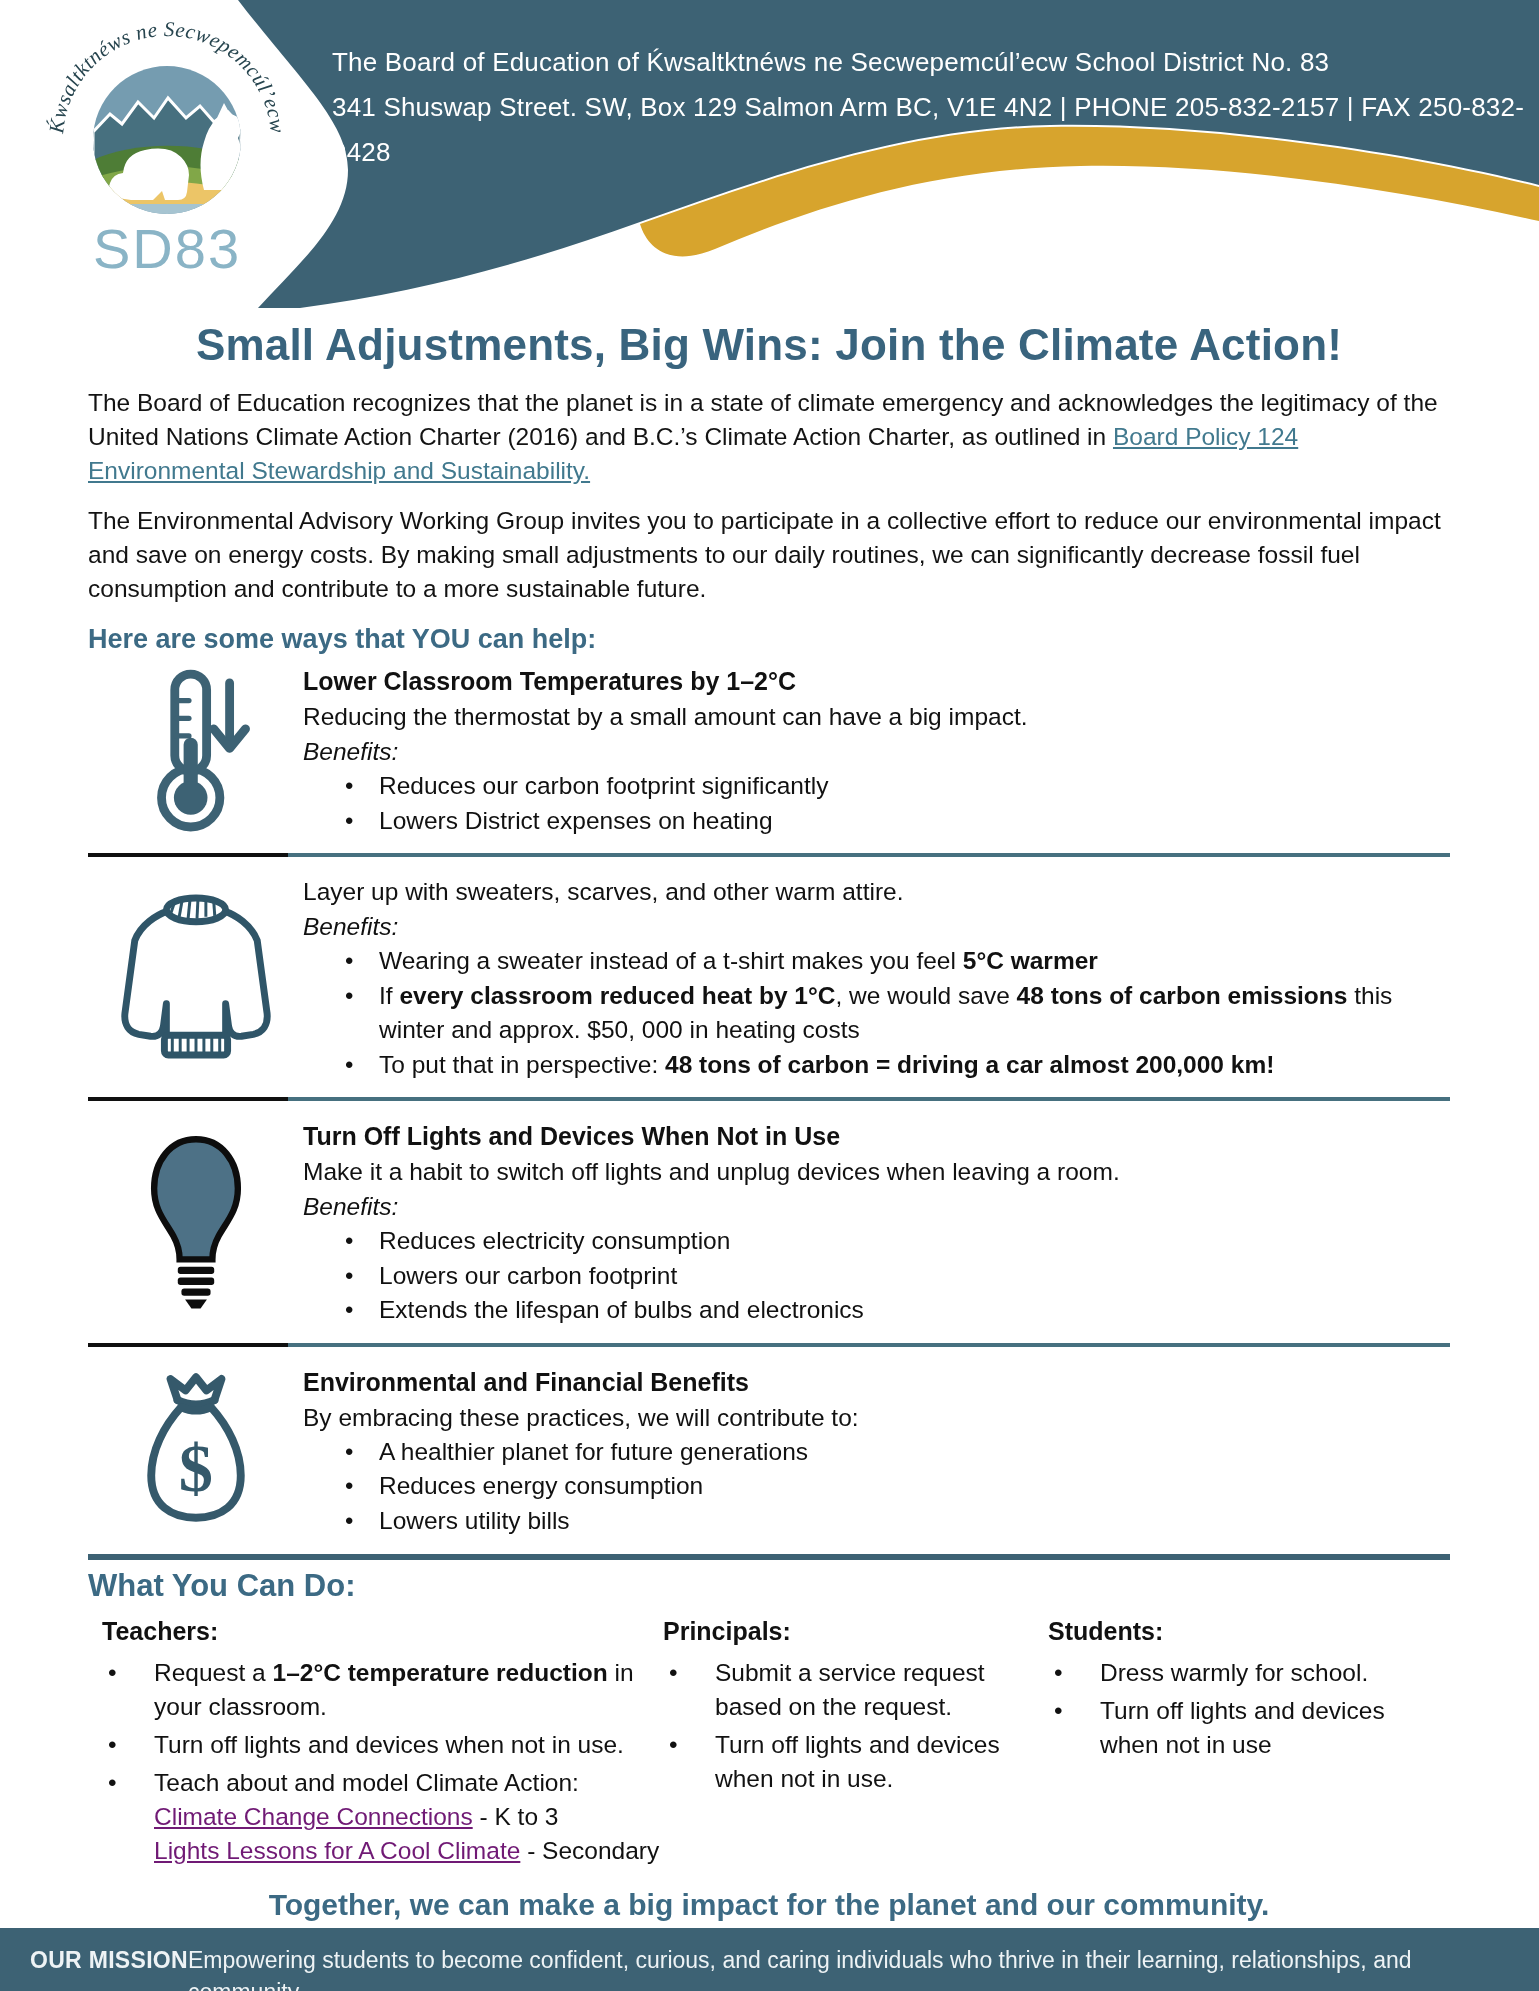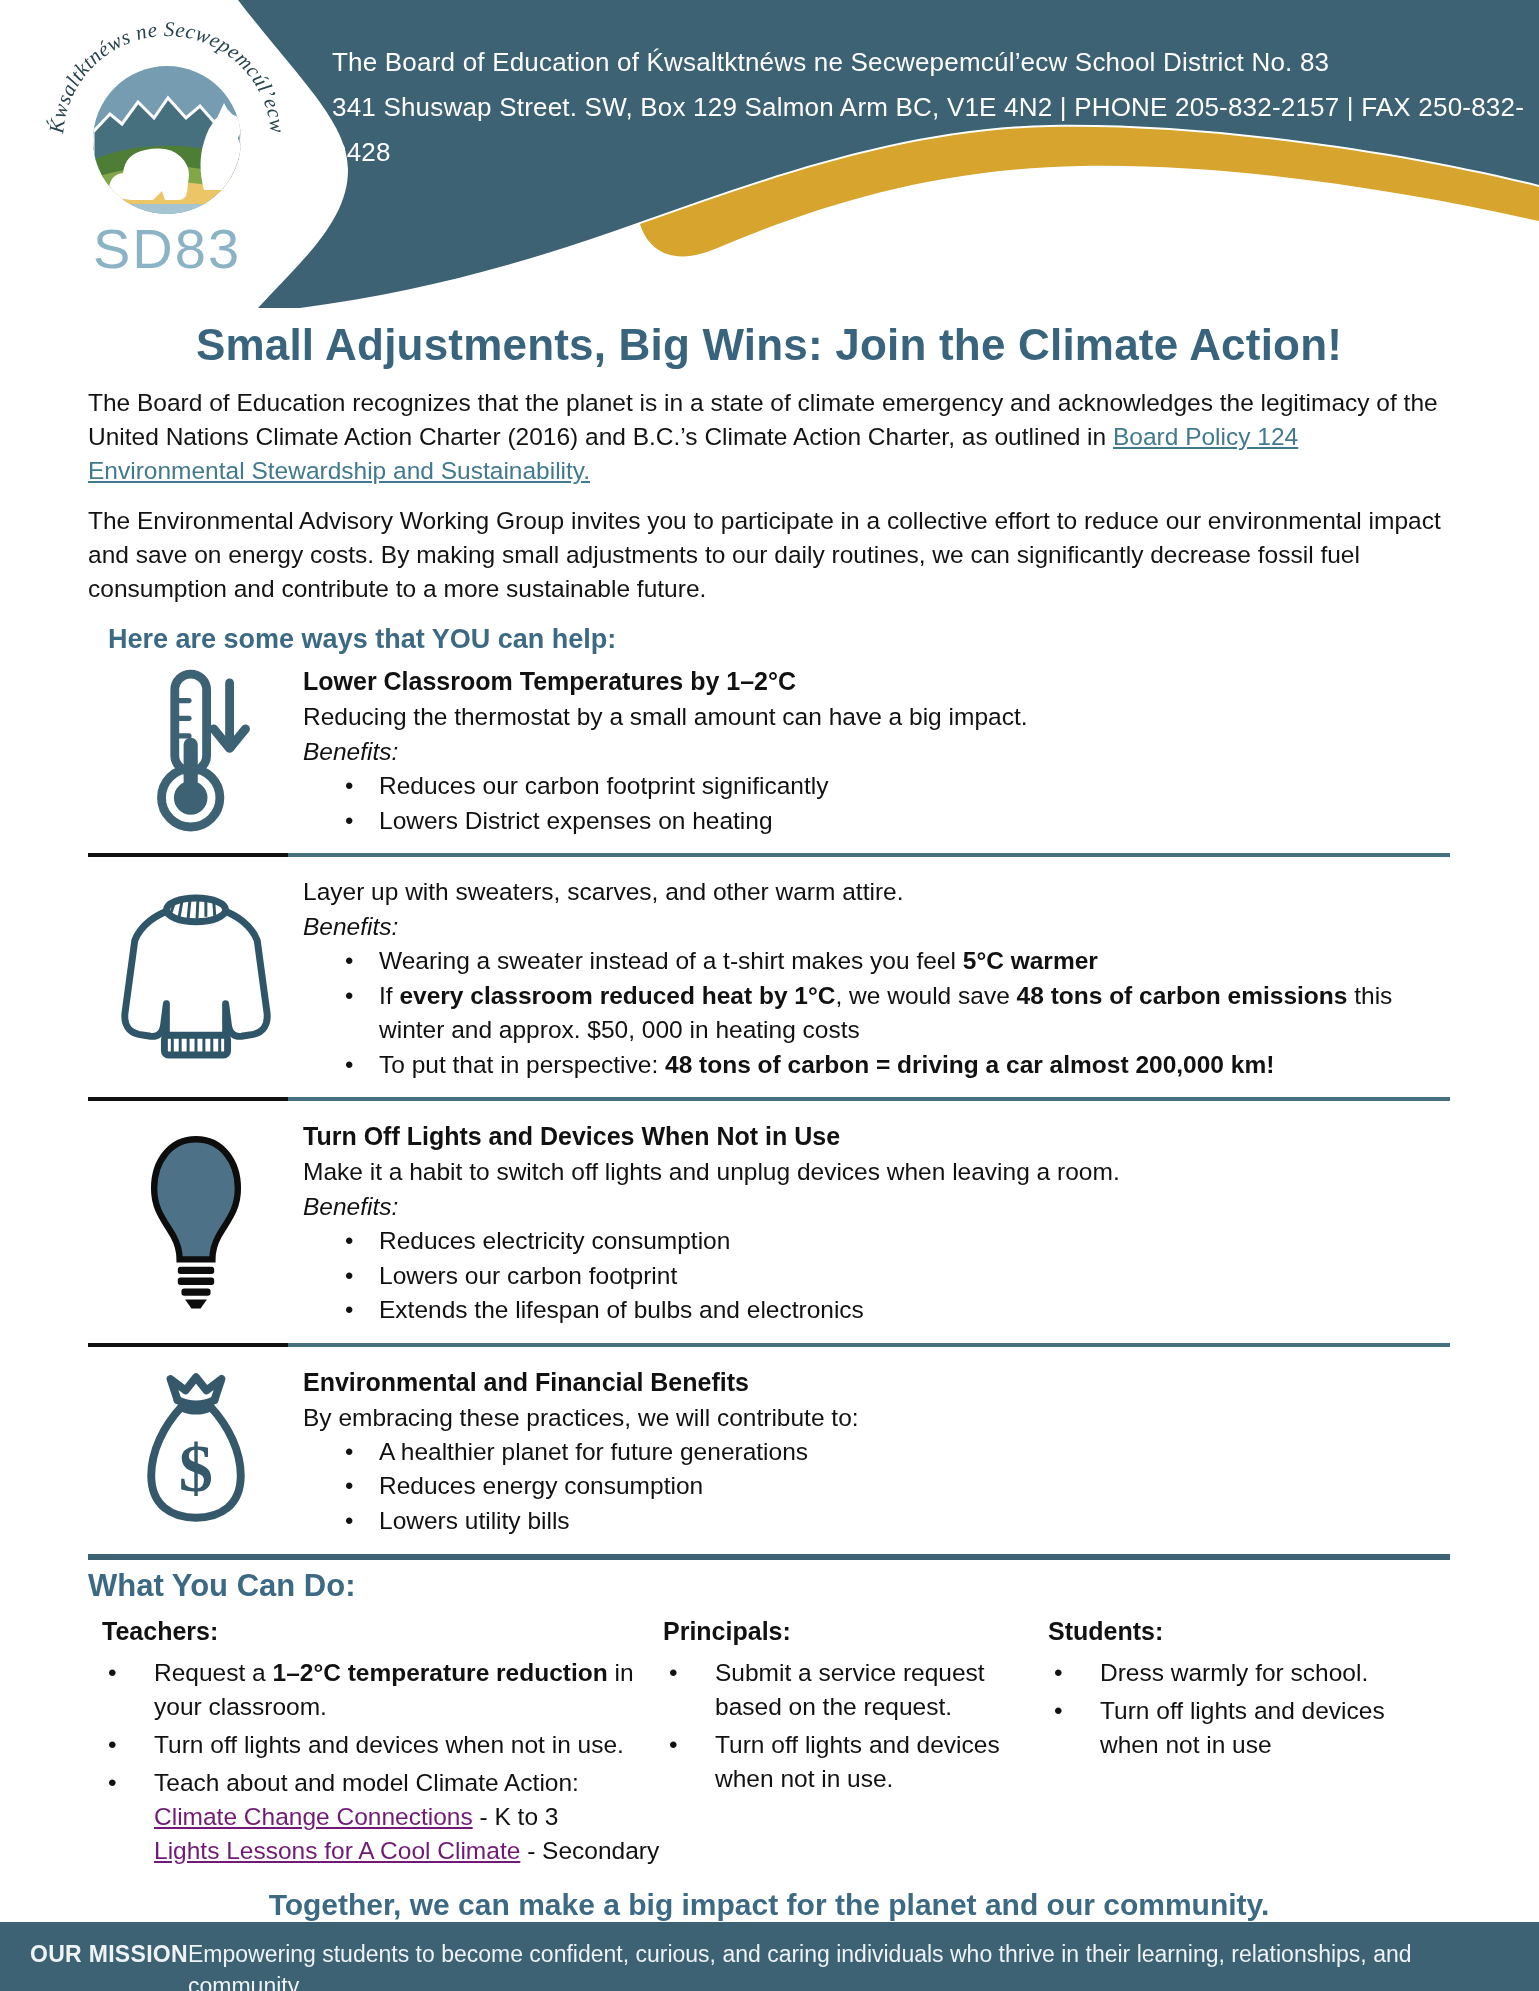--- a/index.html
+++ b/index.html
@@ -6,28 +6,28 @@
   html,body { background:#ffffff; }
   body { width:1539px; height:1991px; overflow:hidden; font-family:"Liberation Sans", sans-serif; color:#111; }
   .page { width:1539px; height:1991px; display:flex; flex-direction:column; background:#fff; }
 
   
   .header { position:relative; width:1539px; height:308px; flex:0 0 auto; }
   .header svg { position:absolute; left:0; top:0; }
   .header-text { position:absolute; left:332px; top:40px; color:#ffffff; font-size:26px; line-height:45px; letter-spacing:.2px; }
 
   
-  main { padding:0 89px 0 88px; flex:1 1 auto; }
+  main { padding:0 89px 6px 88px; flex:1 1 auto; }
   .doc-title { text-align:center; font-size:44px; font-weight:bold; color:#39647e; margin-top:12px; letter-spacing:.2px; }
   .para { font-size:24.5px; line-height:34px; margin-top:16px; color:#131313; }
   .link-teal { color:#41798e; text-decoration:underline; cursor:pointer; }
   .link-blue { color:#701a75; text-decoration:underline; cursor:pointer; }
   .b { font-weight:bold; }
 
-  .help-heading { font-size:27px; font-weight:bold; color:#3c6a84; margin-top:18px;margin-left:20px; }
+  .help-heading { font-size:27px; font-weight:bold; color:#3c6a84; margin-top:18px; }
 
   .section { display:grid; grid-template-columns:215px 1fr; align-items:center; padding:8px 0 6px 0; }
   .icon-box { display:flex; align-items:center; justify-content:center; }
   .sec-title { font-size:25px; font-weight:bold; line-height:36px; }
   .sec-desc { font-size:24.5px; line-height:35px; }
   .benefits { font-size:24.5px; font-style:italic; line-height:35px; }
   ul.bullets { list-style:none; margin:0; }
   ul.bullets li { position:relative; padding-left:76px; font-size:24.5px; line-height:34.5px; }
   ul.bullets li::before { content:"•"; position:absolute; left:42px; top:0; font-size:24px; }
 

